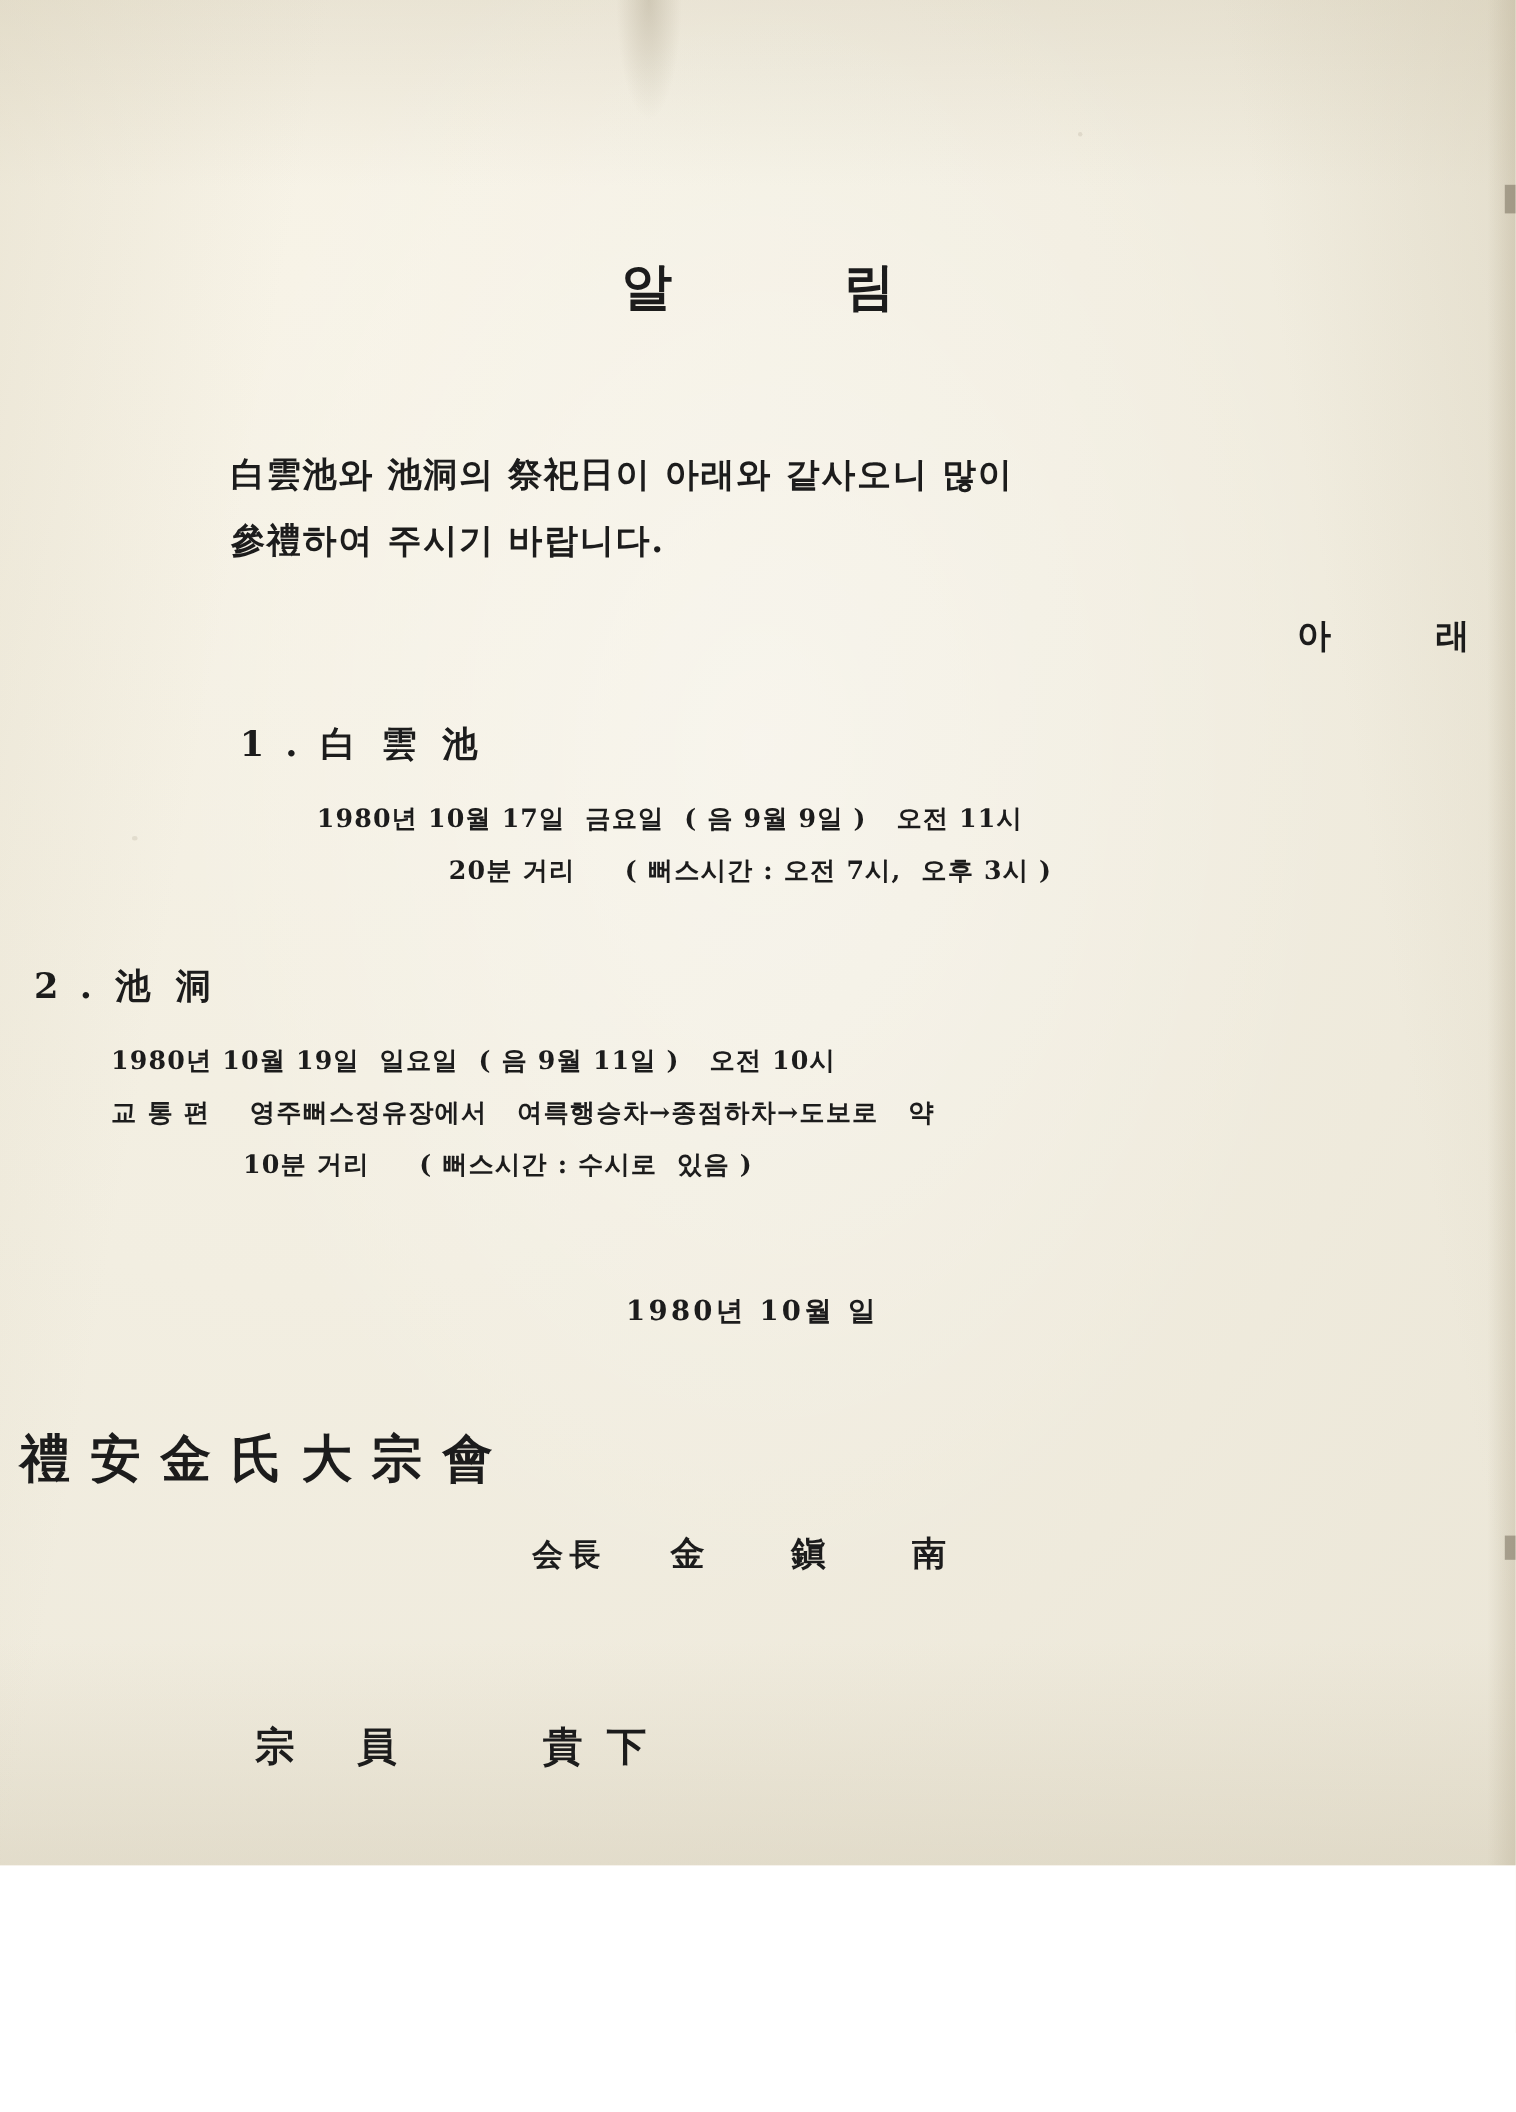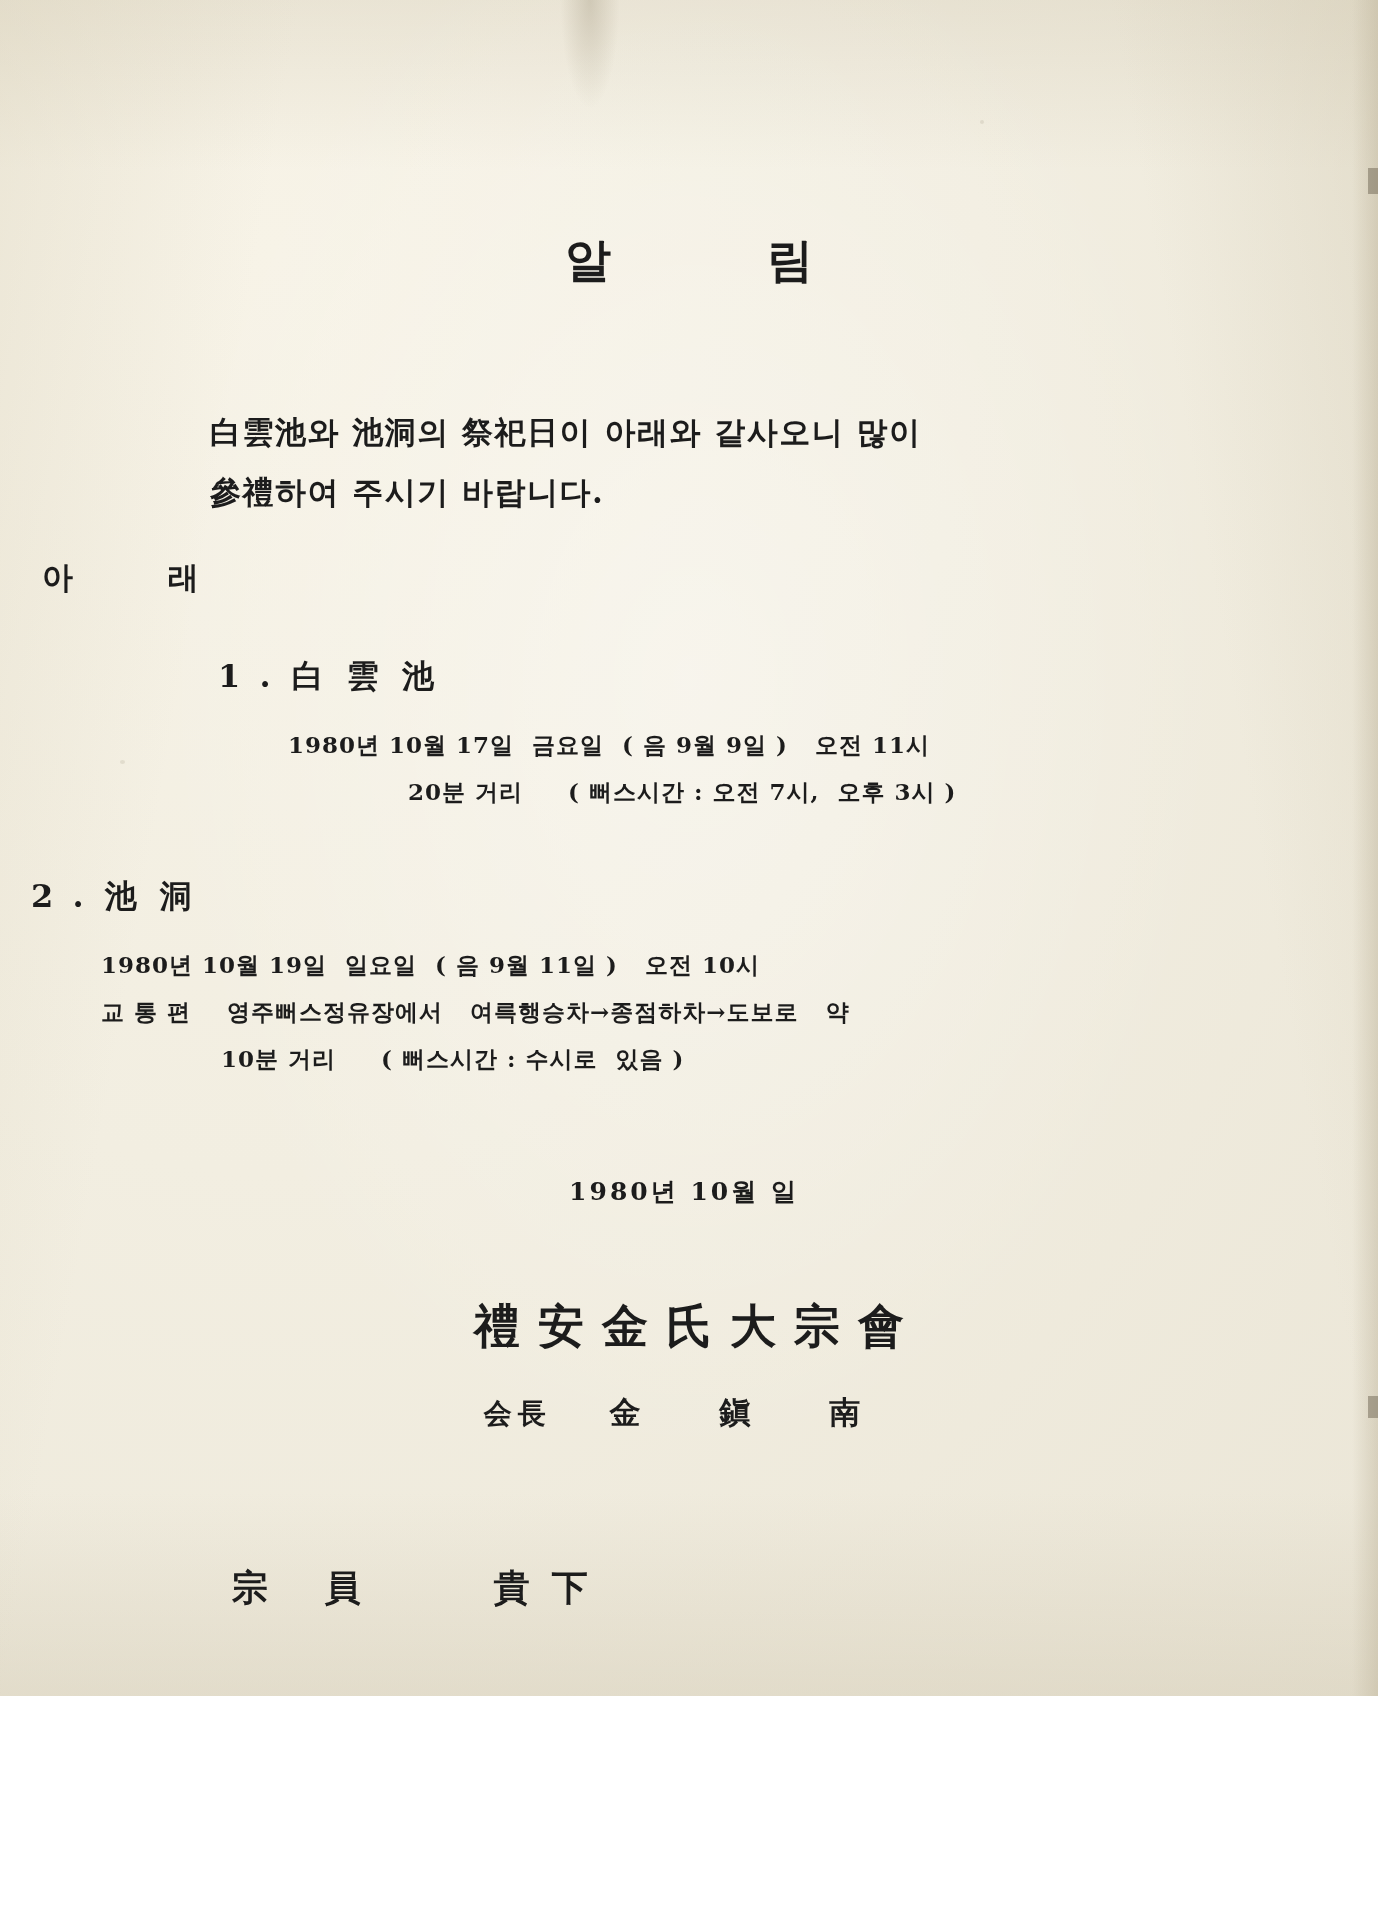--- a/index.html
+++ b/index.html
@@ -85,21 +85,21 @@
     line-height: 1.95;
     font-family: "DejaVu Serif", serif;
     font-weight: 600;
     letter-spacing: 1.5px;
     text-align: justify;
   }
   .body-para .ln2 { display: block; }
 
   .below-label {
     margin-top: 34px;
-    text-align: left;
+    text-align: right;
     font-size: 31px;
     letter-spacing: 42px;
     text-indent: 42px;
     font-family: "DejaVu Serif", serif;
     font-weight: 600;
   }
 
   .item {
     margin-top: 56px;
     padding-left: 218px;
@@ -131,21 +131,21 @@
     text-align: center;
     font-size: 25px;
     font-family: "DejaVu Serif", serif;
     font-weight: 600;
     letter-spacing: 3px;
     padding-right: 10px;
   }
 
   .org {
     margin-top: 88px;
-    text-align: center;
+    text-align: left;
     font-size: 46px;
     font-weight: 700;
     font-family: "DejaVu Serif", serif;
     letter-spacing: 18px;
     text-indent: 18px;
   }
 
   .chair {
     margin-top: 34px;
     text-align: center;

